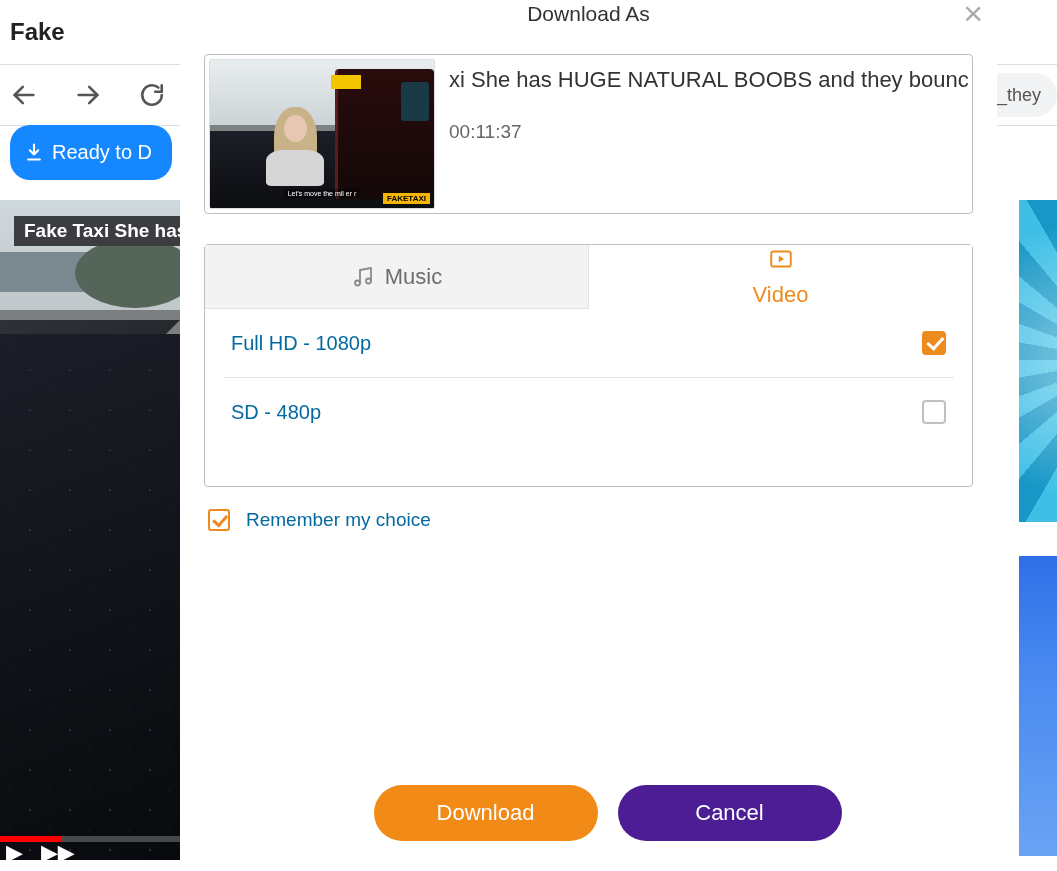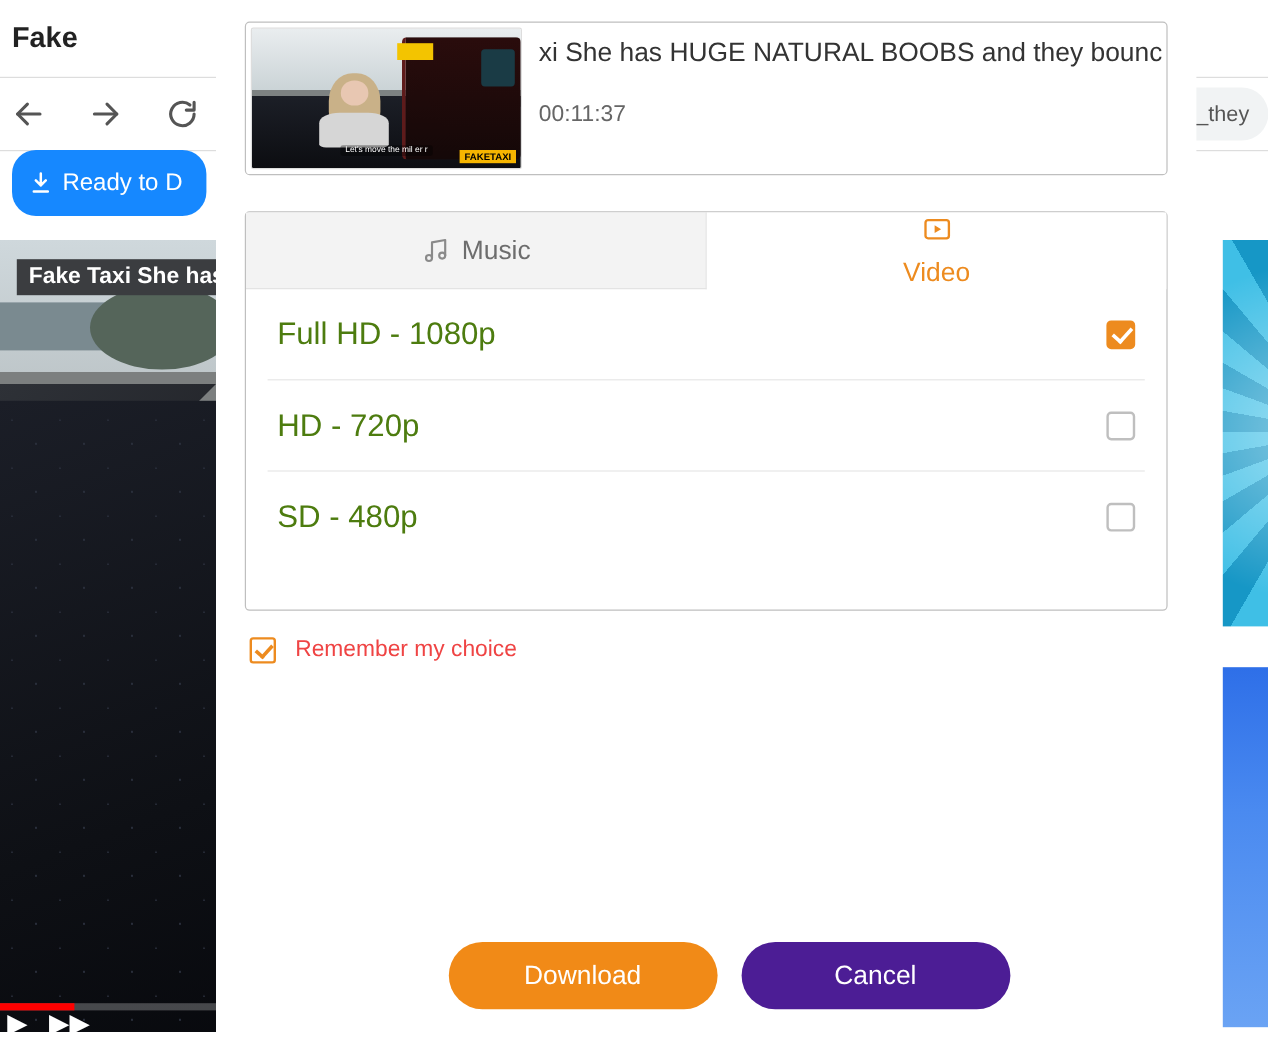--- a/index.html
+++ b/index.html
@@ -46,21 +46,21 @@
   .side-ad2 { position:absolute; right:0; top:378px; width:38px; height:300px;
     background: linear-gradient(180deg, #2e6fe8 0%, #4a8af0 40%, #6aa3f4 100%);
   }
 
   
   .modal { position:absolute; left:180px; top:0; right:60px; bottom:0; background:#fff; }
   .modal-title { text-align:center; font-size:21px; color:#333; padding:2px 0 10px; position:relative; }
   .modal-close { position:absolute; right:14px; top:-4px; font-size:34px; color:#aaa; cursor:pointer; line-height:1; }
 
   .info-box { margin:18px 24px 0; border:1px solid #bfbfbf; border-radius:4px; padding:4px; display:flex; gap:14px; align-items:flex-start; background:#fff; overflow:hidden;}
-  .thumb { width:226px; height:118px; flex:0 0 226px; border-radius:2px; position:relative; overflow:hidden; border:1px solid #ddd; }
+  .thumb { width:226px; height:150px; flex:0 0 226px; border-radius:2px; position:relative; overflow:hidden; border:1px solid #ddd; }
   .thumb-sky { position:absolute; inset:0; height:48%;
      background: linear-gradient(180deg, #e9edef 0%, #c8d1d4 100%); }
   .thumb-horizon { position:absolute; left:0; right:0; top:44%; height:12%; background:#7d8282; }
   .thumb-interior { position:absolute; left:0; right:0; top:48%; bottom:0;
      background: linear-gradient(180deg, #1c1f27 0%, #0c0d11 100%); }
   .thumb-door { position:absolute; right:0; top:6%; width:44%; height:88%; background:linear-gradient(180deg,#2a0c0c 0%, #140808 100%); border-left:3px solid #5e1b1b; border-radius:4px; }
   .thumb-window { position:absolute; right:5%; top:10%; width:30%; height:30%; background:#1a3b45; border-radius:3px; }
   .thumb-person { position:absolute; left:22%; top:32%; width:32%; height:62%; }
   .thumb-hair { position:absolute; left:20%; top:0; width:60%; height:70%; background:#c9b188; border-radius:46% 46% 36% 36%; }
   .thumb-face { position:absolute; left:34%; top:8%; width:32%; height:30%; background:#e8c7b2; border-radius:50%; }
@@ -73,29 +73,29 @@
   .info-dur { font-size:19px; color:#666; margin-top:28px; }
 
   .format-box { margin:30px 24px 0; border:1px solid #bfbfbf; border-radius:4px;text-align:center; }
   .tabs { display:flex; }
   .tab { flex:1; height:64px; display:flex; align-items:center; justify-content:center; gap:10px; font-size:22px; cursor:pointer; }
   .tab.music { background:#f3f3f3; color:#6d6d6d; border-right:1px solid #e3e3e3; border-bottom:1px solid #e3e3e3; }
   .tab.video { background:#fff; color:#ed8b1f;flex-direction:column; }
   .quality-list { padding:0 18px 40px; }
   .quality-row { display:flex; align-items:center; justify-content:space-between; padding:22px 8px; border-bottom:1px solid #e6e6e6; }
   .quality-row:last-child { border-bottom:none; }
-  .quality-label { font-size:26px; color:#4d7c0f; }
+  .quality-label { font-size:20px; color:#0369a1; }
   .chk { width:24px; height:24px; border:2px solid #bfbfbf; border-radius:4px; display:flex; align-items:center; justify-content:center; cursor:pointer;}
   .chk.checked { border-color:#ed8b1f; background:#ed8b1f; }
   .chk.checked::after { content:""; width:7px; height:13px; border:solid #fff; border-width:0 3px 3px 0; transform:rotate(42deg) translateY(-2px);}
   
   .remember { margin:22px 28px 0; display:flex; align-items:center; gap:16px; }
   .rem-chk { width:22px; height:22px; border:2px solid #ed8b1f; border-radius:3px; background:#fff; display:flex; align-items:center; justify-content:center; cursor:pointer;}
   .rem-chk::after { content:""; width:6px; height:11px; border:solid #ed8b1f; border-width:0 3px 3px 0; transform:rotate(42deg) translateY(-1px);}
-  .rem-label { font-size:19px; color:#ef4444; }
+  .rem-label { font-size:19px; color:#0369a1; }
 
   .actions { position:absolute; left:0; right:0; bottom:30px; display:flex; justify-content:center; gap:20px;padding-left:38px; }
   .pill-btn { width:224px; height:56px; border:none; border-radius:28px; font-size:22px; color:#fff; background:#f18a17; cursor:pointer; }
   .pill-btn.secondary { background:#4c1d95; }
 
   svg { display:block; }
 </style>
 </head>
 <body>
 
@@ -152,20 +152,24 @@
         <span>▶</span>
         <span>▶▶</span>
       </div>
     </div>
     <div class="side-ad"></div>
     <div class="side-ad2"></div>
   </div>
 </div>
 
 <div class="modal">
+  <div class="modal-title">
+    <span>Download As</span>
+    <span class="modal-close">×</span>
+  </div>
 
   <div class="info-box">
     <div class="thumb">
       <div class="thumb-sky"></div>
       <div class="thumb-horizon"></div>
       <div class="thumb-interior"></div>
       <div class="thumb-door">
           <div class="thumb-window"></div>
         </div>
       <div class="thumb-sign"></div>
@@ -200,24 +204,20 @@
           </svg>
         <span>Video</span>
       </div>
     </div>
     <div class="quality-list" id="quality-list">
         <div class="quality-row">
           <span class="quality-label">Full HD - 1080p</span>
           <span class="chk checked"></span>
         </div>
         <div class="quality-row">
-          <span class="quality-label">HD - 720p</span>
-          <span class="chk"></span>
-        </div>
-        <div class="quality-row">
           <span class="quality-label">SD - 480p</span>
           <span class="chk"></span>
         </div>
       </div>
   </div>
 
   <div class="remember">
     <span class="rem-chk"></span>
     <span class="rem-label">Remember my choice</span>
   </div>

